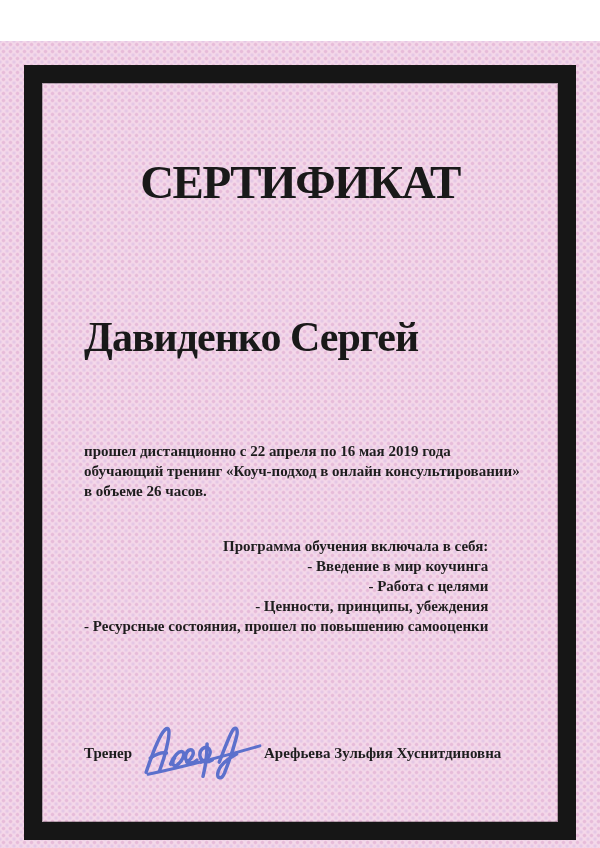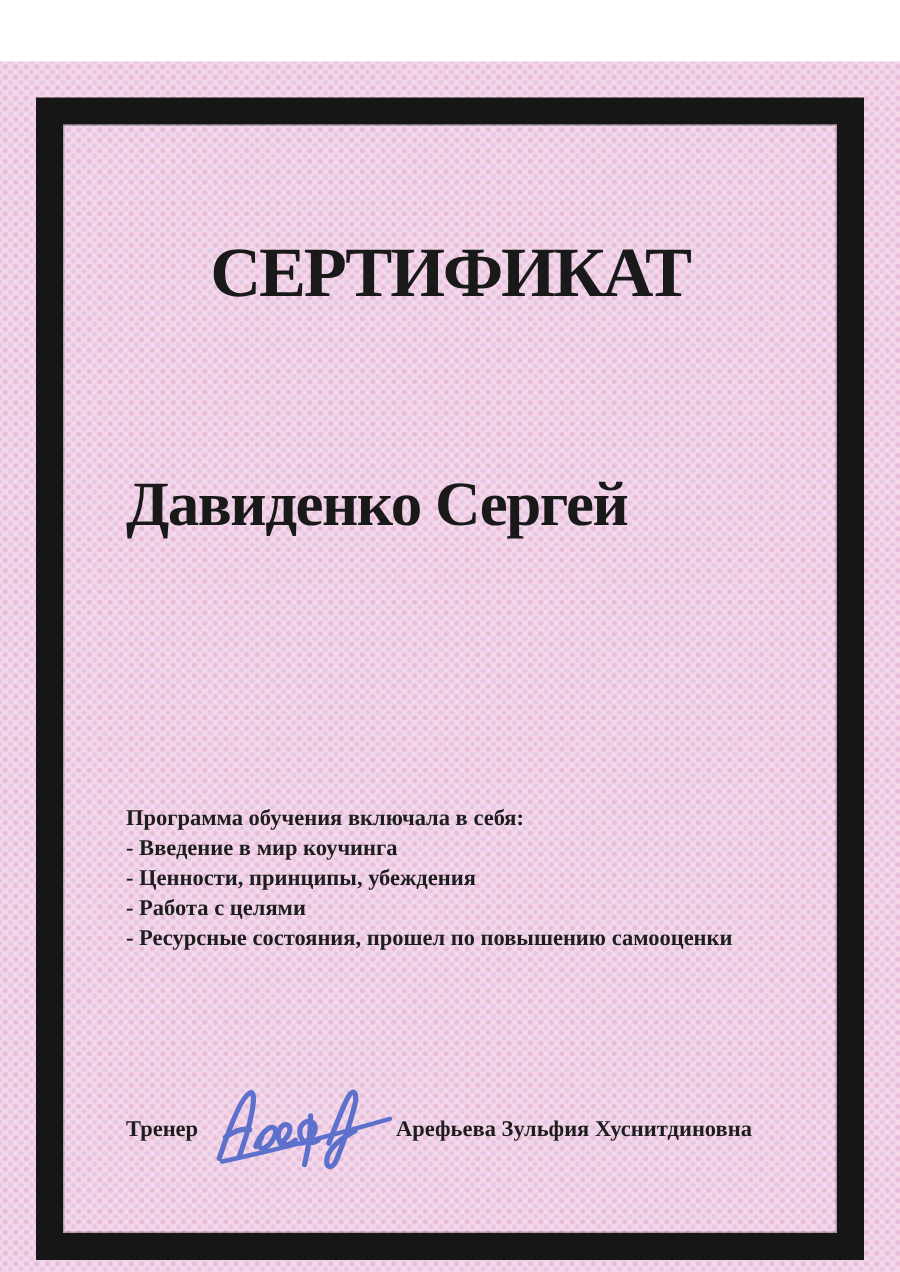--- a/index.html
+++ b/index.html
@@ -66,20 +66,21 @@
     font-size: 15px;
     line-height: 20px;
   }
   .course div { white-space: nowrap; }
   .program {
     position: absolute;
     top: 495px;
     left: 84px;
     font-size: 15px;
     line-height: 20px;
+    text-align: right;
   }
   .program div { white-space: nowrap; }
   .trainer-label {
     position: absolute;
     top: 704px;
     left: 84px;
     font-size: 15px;
     white-space: nowrap;
     text-align: right;
   }
@@ -102,26 +103,31 @@
 <body>
 
 <div class="page">
   <div class="frame"></div>
 
   <h1 class="title">СЕРТИФИКАТ</h1>
 
 
   <div class="recipient">Давиденко Сергей</div>
 
+  <div class="course">
+    <div>прошел дистанционно с 22 апреля по 16 мая 2019 года</div>
+    <div>обучающий тренинг «Коуч-подход в онлайн консультировании»</div>
+    <div>в объеме 26 часов.</div>
+  </div>
 
   <div class="program">
     <div>Программа обучения включала в себя:</div>
     <div>- Введение в мир коучинга</div>
+    <div>- Работа с целями</div>
     <div>- Ценности, принципы, убеждения</div>
-    <div>- Работа с целями</div>
     <div>- Ресурсные состояния, прошел по повышению самооценки</div>
   </div>
 
   <span class="trainer-label">Тренер</span>
 
   <svg class="signature" viewBox="0 0 130 74" xmlns="http://www.w3.org/2000/svg" aria-hidden="true">
     <g fill="none" stroke="#5c70cc" stroke-width="3.4" stroke-linecap="round" stroke-linejoin="round">
       <path d="M10 56 C16 38 24 16 30 13 C34 11 33 22 28 40 C26 47 24 52 23 55"></path>
       <path d="M14 42 C20 38 26 36 30 37"></path>
       <path d="M34 48 C37 40 43 34 46 36 C49 38 45 46 40 49 C36 51 35 46 38 42"></path>

